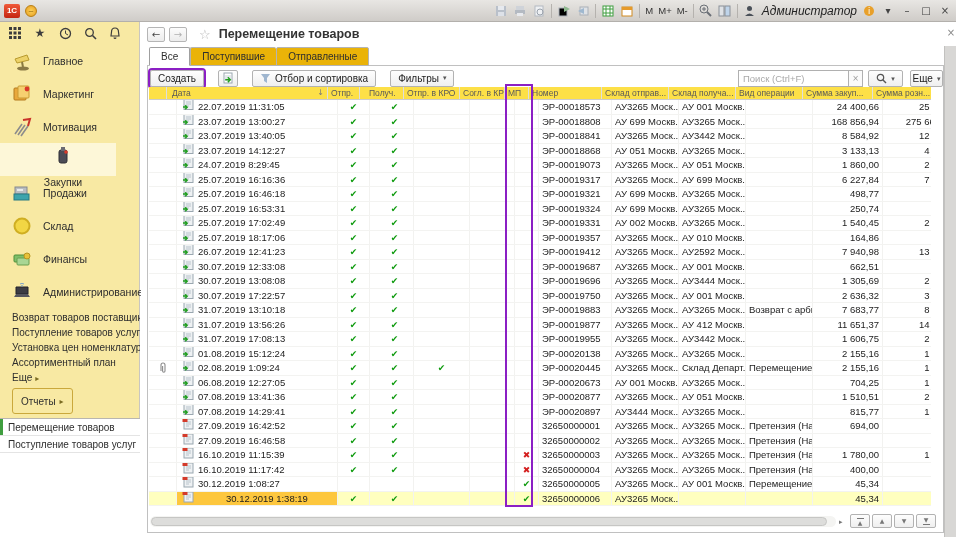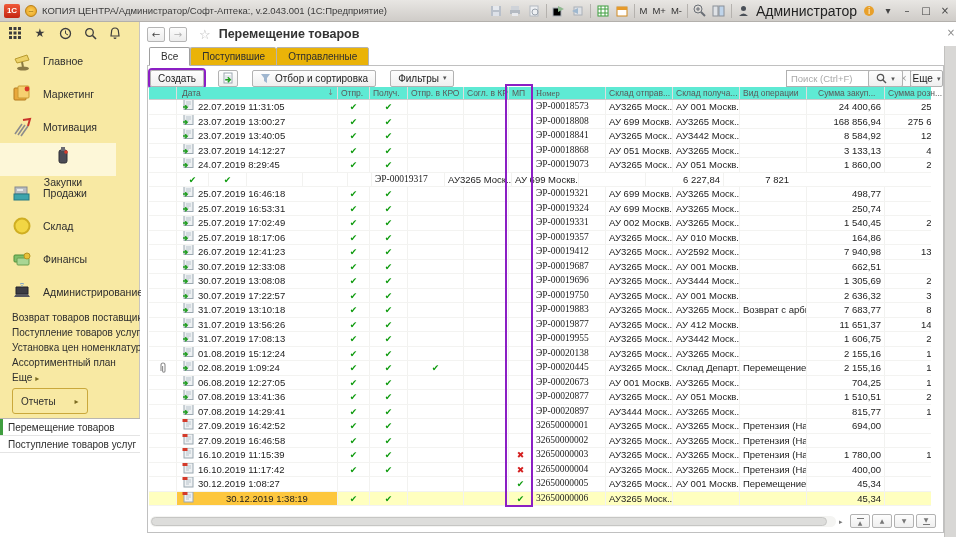--- a/index.html
+++ b/index.html
@@ -12,40 +12,40 @@
     display:flex;align-items:center;padding:0 4px;gap:5px;}
   .app-logo{width:16px;height:14px;border-radius:2px;background:linear-gradient(#f05a3a,#c42410);
     color:#fff;font-size:8px;font-weight:bold;display:flex;align-items:center;justify-content:center;}
   .tray-btn{width:12px;height:12px;border-radius:50%;background:radial-gradient(#ffd257,#e39b1f);
     border:1px solid #b97f12;color:#7a5200;font-size:8px;line-height:10px;text-align:center;}
   .win-title{font-size:9.5px;color:#3a3a3a;white-space:nowrap;overflow:hidden;}
   .tb-icons{margin-left:auto;display:flex;align-items:center;gap:5px;}
   .tb-ic{width:14px;height:14px;display:flex;align-items:center;justify-content:center;}
   .tb-sep{width:1px;height:14px;background:#b5b2ae;}
   .m-lbl{font-size:9.5px;color:#333;}
-  .user-lbl{font-size:14px;color:#222;}
+  .user-lbl{font-size:12px;color:#222;font-style:italic;}
   .win-ctl{font-size:10px;color:#444;width:14px;text-align:center;font-family:"DejaVu Sans",sans-serif;}
   
   .sidebar{position:absolute;left:0;top:22px;width:140px;height:515px;background:#f8e9a3;
     border-right:1px solid #c9c6c0;}
   .sb-tools{position:absolute;left:0;top:0;width:140px;height:22px;display:flex;align-items:center;
     gap:11px;padding-left:8px;}
   .sb-tool{width:14px;height:14px;display:flex;align-items:center;justify-content:center;color:#3d3d3d;}
   .sb-star{font-size:12px;color:#3d3d3d;font-family:"DejaVu Sans",sans-serif;}
   .sb-nav{position:absolute;left:0;top:22px;width:116px;}
   .nav-item{height:33px;display:flex;align-items:center;gap:9px;padding-left:10px;cursor:default;}
   .nav-item.active{background:#fdf7d8;flex-direction:column;}
   .nav-ic{width:24px;height:24px;flex:0 0 24px;display:flex;align-items:center;justify-content:center;}
   .nav-lbl{font-size:10.5px;color:#2e2e2e;}
   .sb-links{position:absolute;left:0;top:288px;width:140px;}
   .sb-link{font-size:10px;color:#2e2e2e;padding:0 0 0 12px;height:15px;line-height:15px;white-space:nowrap;overflow:hidden;}
   .sb-more{font-size:10px;color:#2e2e2e;padding-left:12px;height:15px;line-height:15px;}
   .sb-more .arr{color:#7a6a20;font-size:8px;font-family:"DejaVu Sans",sans-serif;}
   .reports-btn{position:absolute;left:12px;top:366px;height:17px;padding:12px 8px;font-size:10px;color:#2e2e2e;
-    border:1px solid #caa83c;border-radius:3px;background:transparent;display:flex;align-items:center;gap:19px;}
+    border:1px solid #caa83c;border-radius:3px;background:transparent;display:flex;align-items:center;gap:4px;}
   .sb-windows{position:absolute;left:0;top:396px;width:140px;height:119px;background:#fff;
     border-top:1px solid #b9b6b0;}
   .sb-win{height:17px;line-height:17px;font-size:10px;color:#2e2e2e;padding-left:8px;
     border-bottom:1px solid #e4e4e4;position:relative;white-space:nowrap;overflow:hidden;}
   .sb-win.active{padding-left:8px;}
   .sb-win.active::before{content:"";position:absolute;left:0;top:0;width:3px;height:100%;background:#3f9e3f;}
   
   .main{position:absolute;left:141px;top:22px;width:815px;height:515px;background:#fff;}
   .right-gutter{position:absolute;left:944px;top:46px;width:12px;height:491px;background:#d8d7d5;border-left:1px solid #c2c1bf;}
   .form-head{position:absolute;left:0;top:0;width:815px;height:24px;display:flex;align-items:center;gap:4px;padding-left:6px;}
@@ -64,52 +64,52 @@
   .tab:last-child{border-right:1px solid #b4b4b4;}
   .tab.active{background:#fff;border:1px solid #9f9f9f;border-bottom:1px solid #fff;position:relative;z-index:4;}
   
   .panel{position:absolute;left:6px;top:43px;width:797px;height:468px;border:1px solid #c0c0c0;background:#fff;}
   .toolbar{position:absolute;left:2px;top:2px;right:2px;height:20px;display:flex;align-items:center;gap:14px;}
   .tbtn{height:17px;border:1px solid #b2b2b2;border-radius:2px;background:linear-gradient(#fefefe,#efefef);
     font-size:10px;color:#222;display:flex;align-items:center;padding:0 7px;gap:4px;white-space:nowrap;}
   .tbtn .dd{font-size:7px;color:#555;font-family:"DejaVu Sans",sans-serif;}
   .tbtn.icon-only{padding:0 3px;}
   .create-btn{box-shadow:0 0 0 2px #8b1fc4;}
-  .search-wrap{position:absolute;left:588px;top:2px;display:flex;align-items:center;margin-left:48px;}
+  .search-wrap{position:absolute;left:588px;top:2px;display:flex;align-items:center;}
   .search-input{width:110px;height:17px;border:1px solid #b0b0b0;border-right:none;font-size:9.5px;padding:0 4px;outline:none;color:#333;}
   .search-input::placeholder{color:#a9a9a9;}
   .search-clear{width:15px;height:17px;border:1px solid #b0b0b0;background:#fafafa;font-size:8px;color:#999;
     display:flex;align-items:center;justify-content:center;font-family:"DejaVu Sans",sans-serif;}
   .qbtn{position:absolute;left:718px;top:2px;width:35px;}
   .morebtn{position:absolute;left:760px;top:2px;width:33px;}
   
-  .thead{position:absolute;left:1px;top:21px;right:12px;height:13px;display:flex;border-bottom:1px solid #cccccc;background:#5eead4;}
+  .thead{position:absolute;left:1px;top:21px;right:12px;height:13px;display:flex;border-bottom:1px solid #cccccc;background:#fde047;justify-content:center;}
   .th{font-size:8.5px;color:#595959;border-right:1px solid #dedede;padding:0 3px;line-height:12px;
     white-space:nowrap;overflow:hidden;}
   .th.date-h{display:flex;justify-content:space-between;align-items:center;}
   .sort-ic{color:#777;font-size:8px;font-family:"DejaVu Sans",sans-serif;}
   .rows{position:absolute;left:1px;top:34px;right:12px;height:406px;overflow:hidden;}
   .trow{display:flex;height:14.5px;border-bottom:1px solid #f3f3f1;}
   .trow.sel{background:#ffffbf;}
   .td{font-size:9.5px;color:#1c1c1c;padding:0 3px;line-height:13.5px;white-space:nowrap;overflow:hidden;
     border-right:1px solid #f2f2f0;}
   .td.num{text-align:right;}
   .td.ctr{text-align:center;padding:0;}
   .c-gut{width:28px;flex:0 0 28px;}
   .c-date{width:161px;flex:0 0 161px;display:flex;align-items:center;gap:4px;padding-left:5px;}
   .c-o1{width:32px;flex:0 0 32px;}
-  .c-o2{width:38px;flex:0 0 38px;}
+  .c-o2{width:38px;flex:0 0 38px;margin-left:6px;}
   .c-k1{width:56px;flex:0 0 56px;}
   .c-k2{width:45px;flex:0 0 45px;}
   .c-mp{width:24px;flex:0 0 24px;}
-  .c-num{width:73px;flex:0 0 73px;font-family:Liberation Serif, serif;}
+  .c-num{width:73px;flex:0 0 73px;}
   .c-w1{width:67px;flex:0 0 67px;}
   .c-w2{width:67px;flex:0 0 67px;}
   .c-op{width:67px;flex:0 0 67px;}
-  .c-s1{width:70px;flex:0 0 70px;margin-left:8px;}
+  .c-s1{width:70px;flex:0 0 70px;}
   .c-s2{width:68px;flex:0 0 68px;border-right:none;}
   .sel .c-date{background:#fdc73e;gap:32px;}
   .ck{color:#0c9a0c;font-size:9px;font-family:"DejaVu Sans",sans-serif;}
   .cx{color:#d42020;font-size:9px;font-family:"DejaVu Sans",sans-serif;}
   .date-txt{font-size:9.5px;color:#1c1c1c;}
   
   .hscroll{position:absolute;left:2px;top:449px;width:700px;height:13px;display:flex;align-items:center;}
   .hs-track{position:relative;width:686px;height:11px;background:#f4f4f2;border-radius:6px;}
   .hs-thumb{position:absolute;left:1px;top:1px;width:676px;height:9px;background:#dddddb;border:1px solid #c6c6c4;border-radius:5px;}
   .hs-arrow{font-size:7px;color:#777;margin-left:3px;font-family:"DejaVu Sans",sans-serif;}
@@ -122,21 +122,20 @@
   .mp-annot{position:absolute;left:505px;top:84px;width:28px;height:423px;border:2px solid #8b1fc4;z-index:50;pointer-events:none;}
 </style>
 </head>
 <body>
 
 <div class="screen">
 
   <div class="titlebar">
     <div class="app-logo">1С</div>
     <div class="tray-btn">–</div>
-    <div class="win-title">КОПИЯ ЦЕНТРА/Администратор/Софт-Аптека:, v.2.043.001 (1С:Предприятие)</div>
     <div class="tb-icons">
       <span class="tb-ic">
           <svg width="12" height="12">
             <rect x="1" y="1" width="10" height="10" fill="#b9c0ca"></rect>
             <rect x="3" y="1" width="6" height="4" fill="#e6e9ee"></rect>
             <rect x="3" y="7" width="6" height="4" fill="#dde1e8"></rect>
           </svg>
         </span>
       <span class="tb-ic">
           <svg width="12" height="12">
@@ -528,20 +527,28 @@
             <div class="td c-mp ctr"></div>
             <div class="td c-num">ЭР-00019073</div>
             <div class="td c-w1">АУ3265 Моск...</div>
             <div class="td c-w2">АУ 051 Москв...</div>
             <div class="td c-op"></div>
             <div class="td c-s1 num">1 860,00</div>
             <div class="td c-s2 num">2 790</div>
           </div>
           <div class="trow">
             <div class="td c-gut ctr"></div>
+            <div class="td c-date">
+              <span><svg width="12" height="12">
+                  <rect x="2" y="0.5" width="9" height="10" fill="#eef1f3" stroke="#9aa7b0"></rect>
+                  <path d="M4 3 H9 M4 5 H9 M4 7 H7" stroke="#b9c4cc"></path>
+                  <path d="M1 8 L5 8 M3.2 6.2 L5.2 8.2 L3.2 10.2" stroke="#1f9e1f" stroke-width="1.4" fill="none"></path>
+                </svg></span>
+              <span class="date-txt">25.07.2019 16:16:36</span>
+            </div>
             <div class="td c-o1 ctr"><span class="ck">✔</span></div>
             <div class="td c-o2 ctr"><span class="ck">✔</span></div>
             <div class="td c-k1 ctr"></div>
             <div class="td c-k2 ctr"></div>
             <div class="td c-mp ctr"></div>
             <div class="td c-num">ЭР-00019317</div>
             <div class="td c-w1">АУ3265 Моск...</div>
             <div class="td c-w2">АУ 699 Москв...</div>
             <div class="td c-op"></div>
             <div class="td c-s1 num">6 227,84</div>

